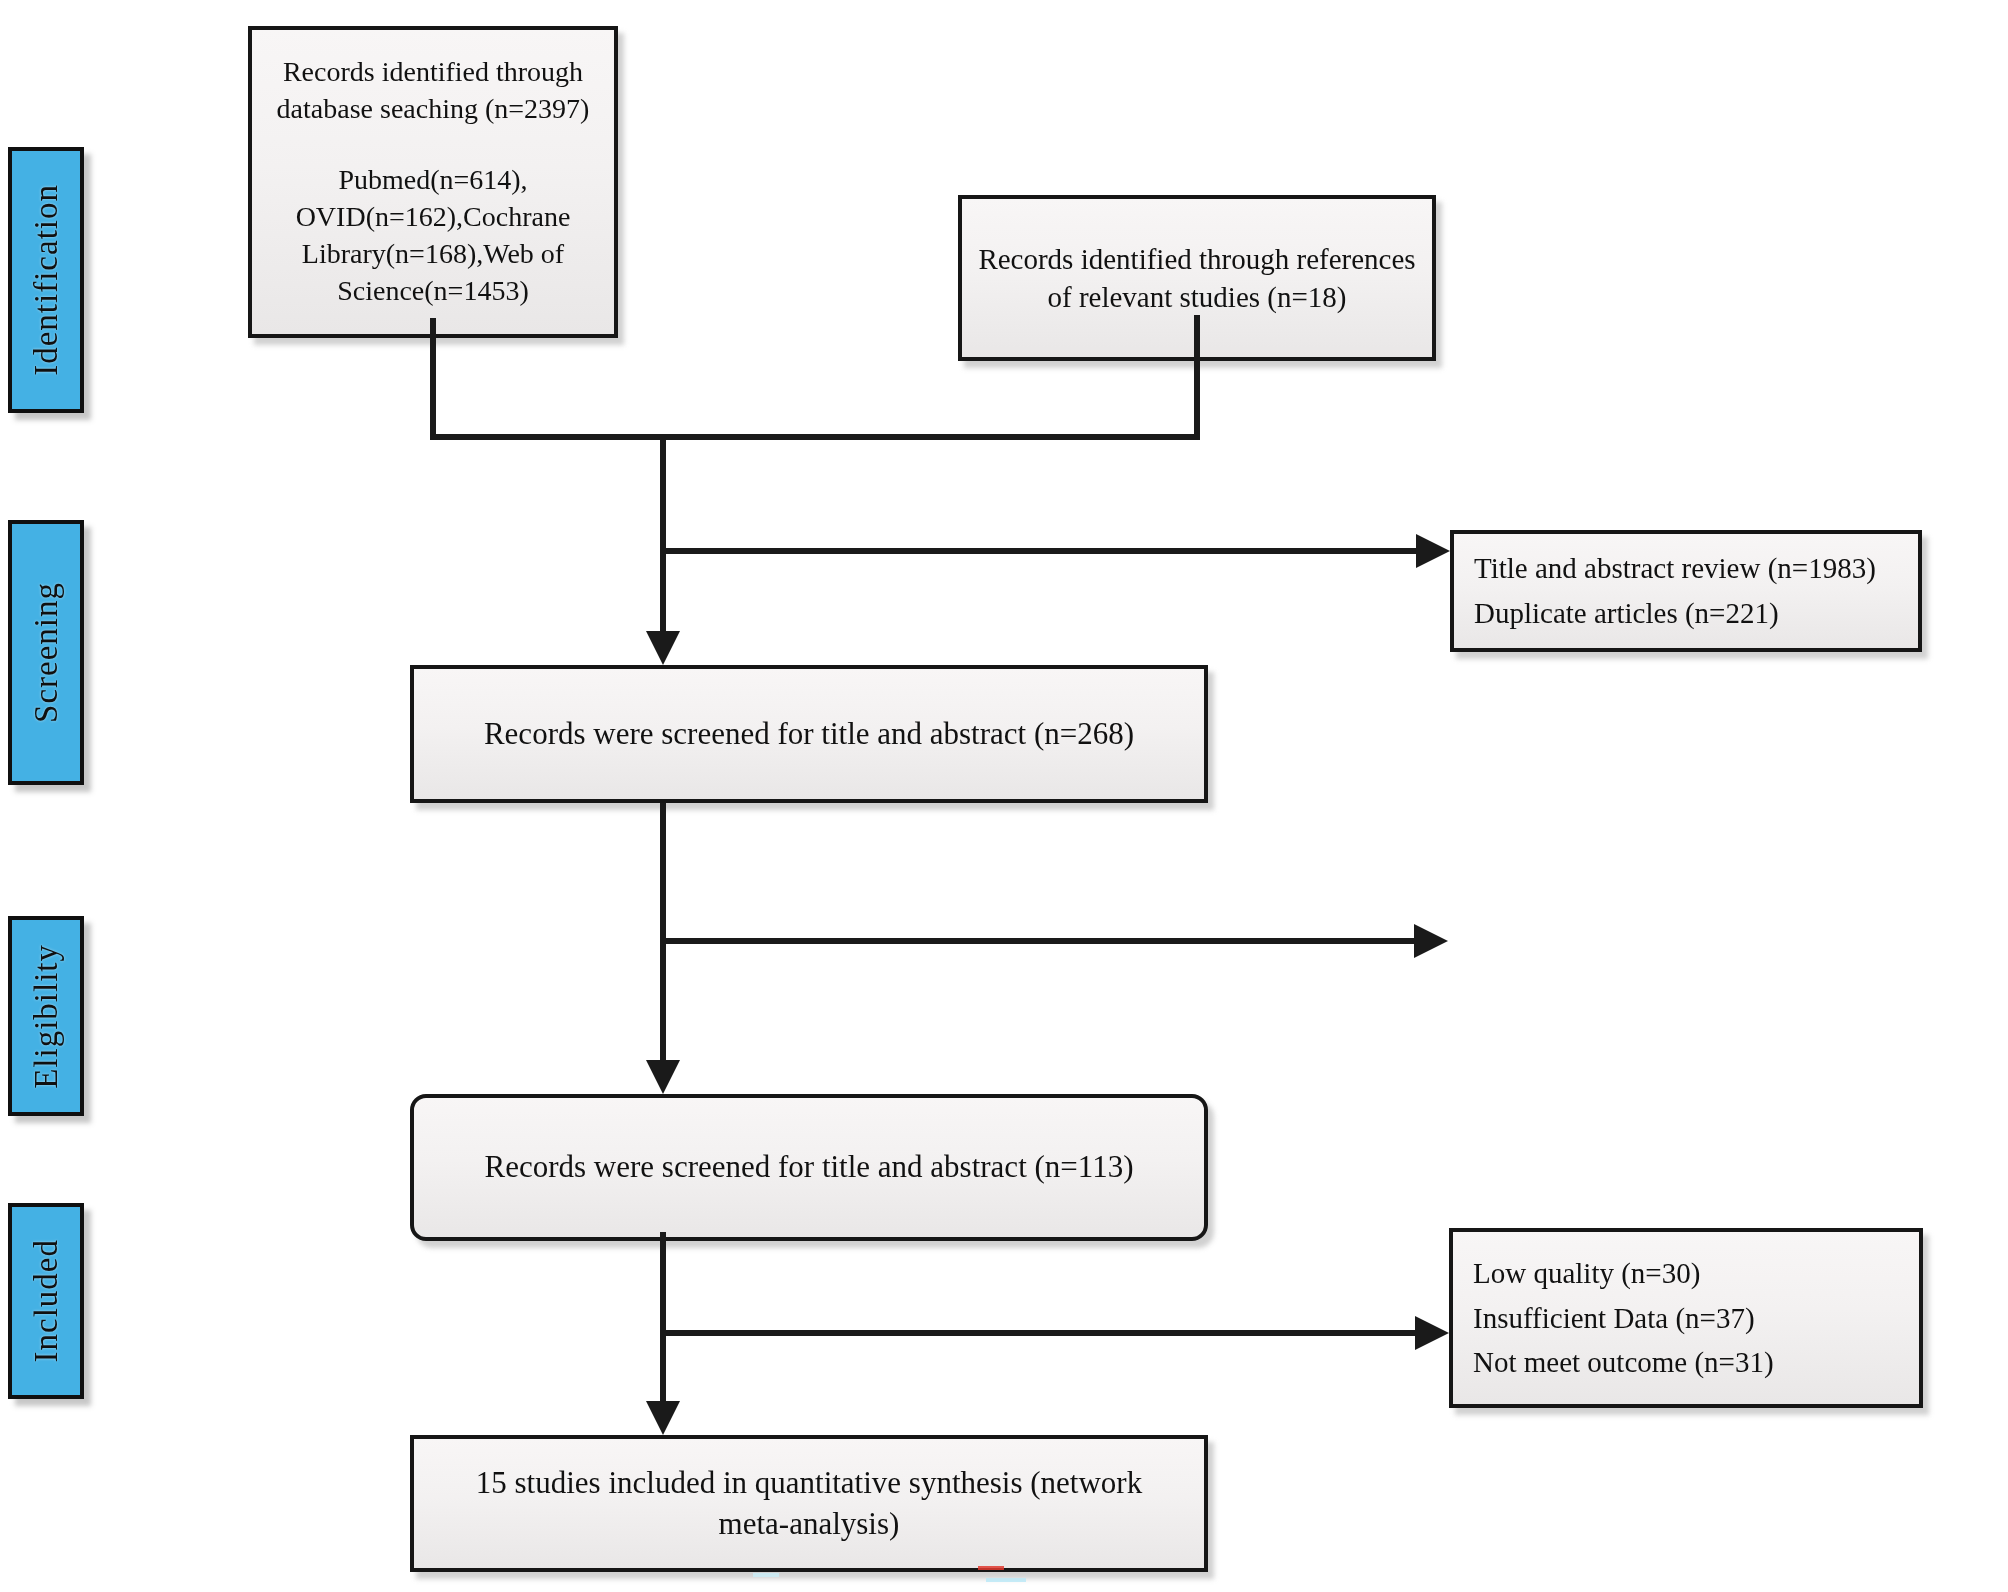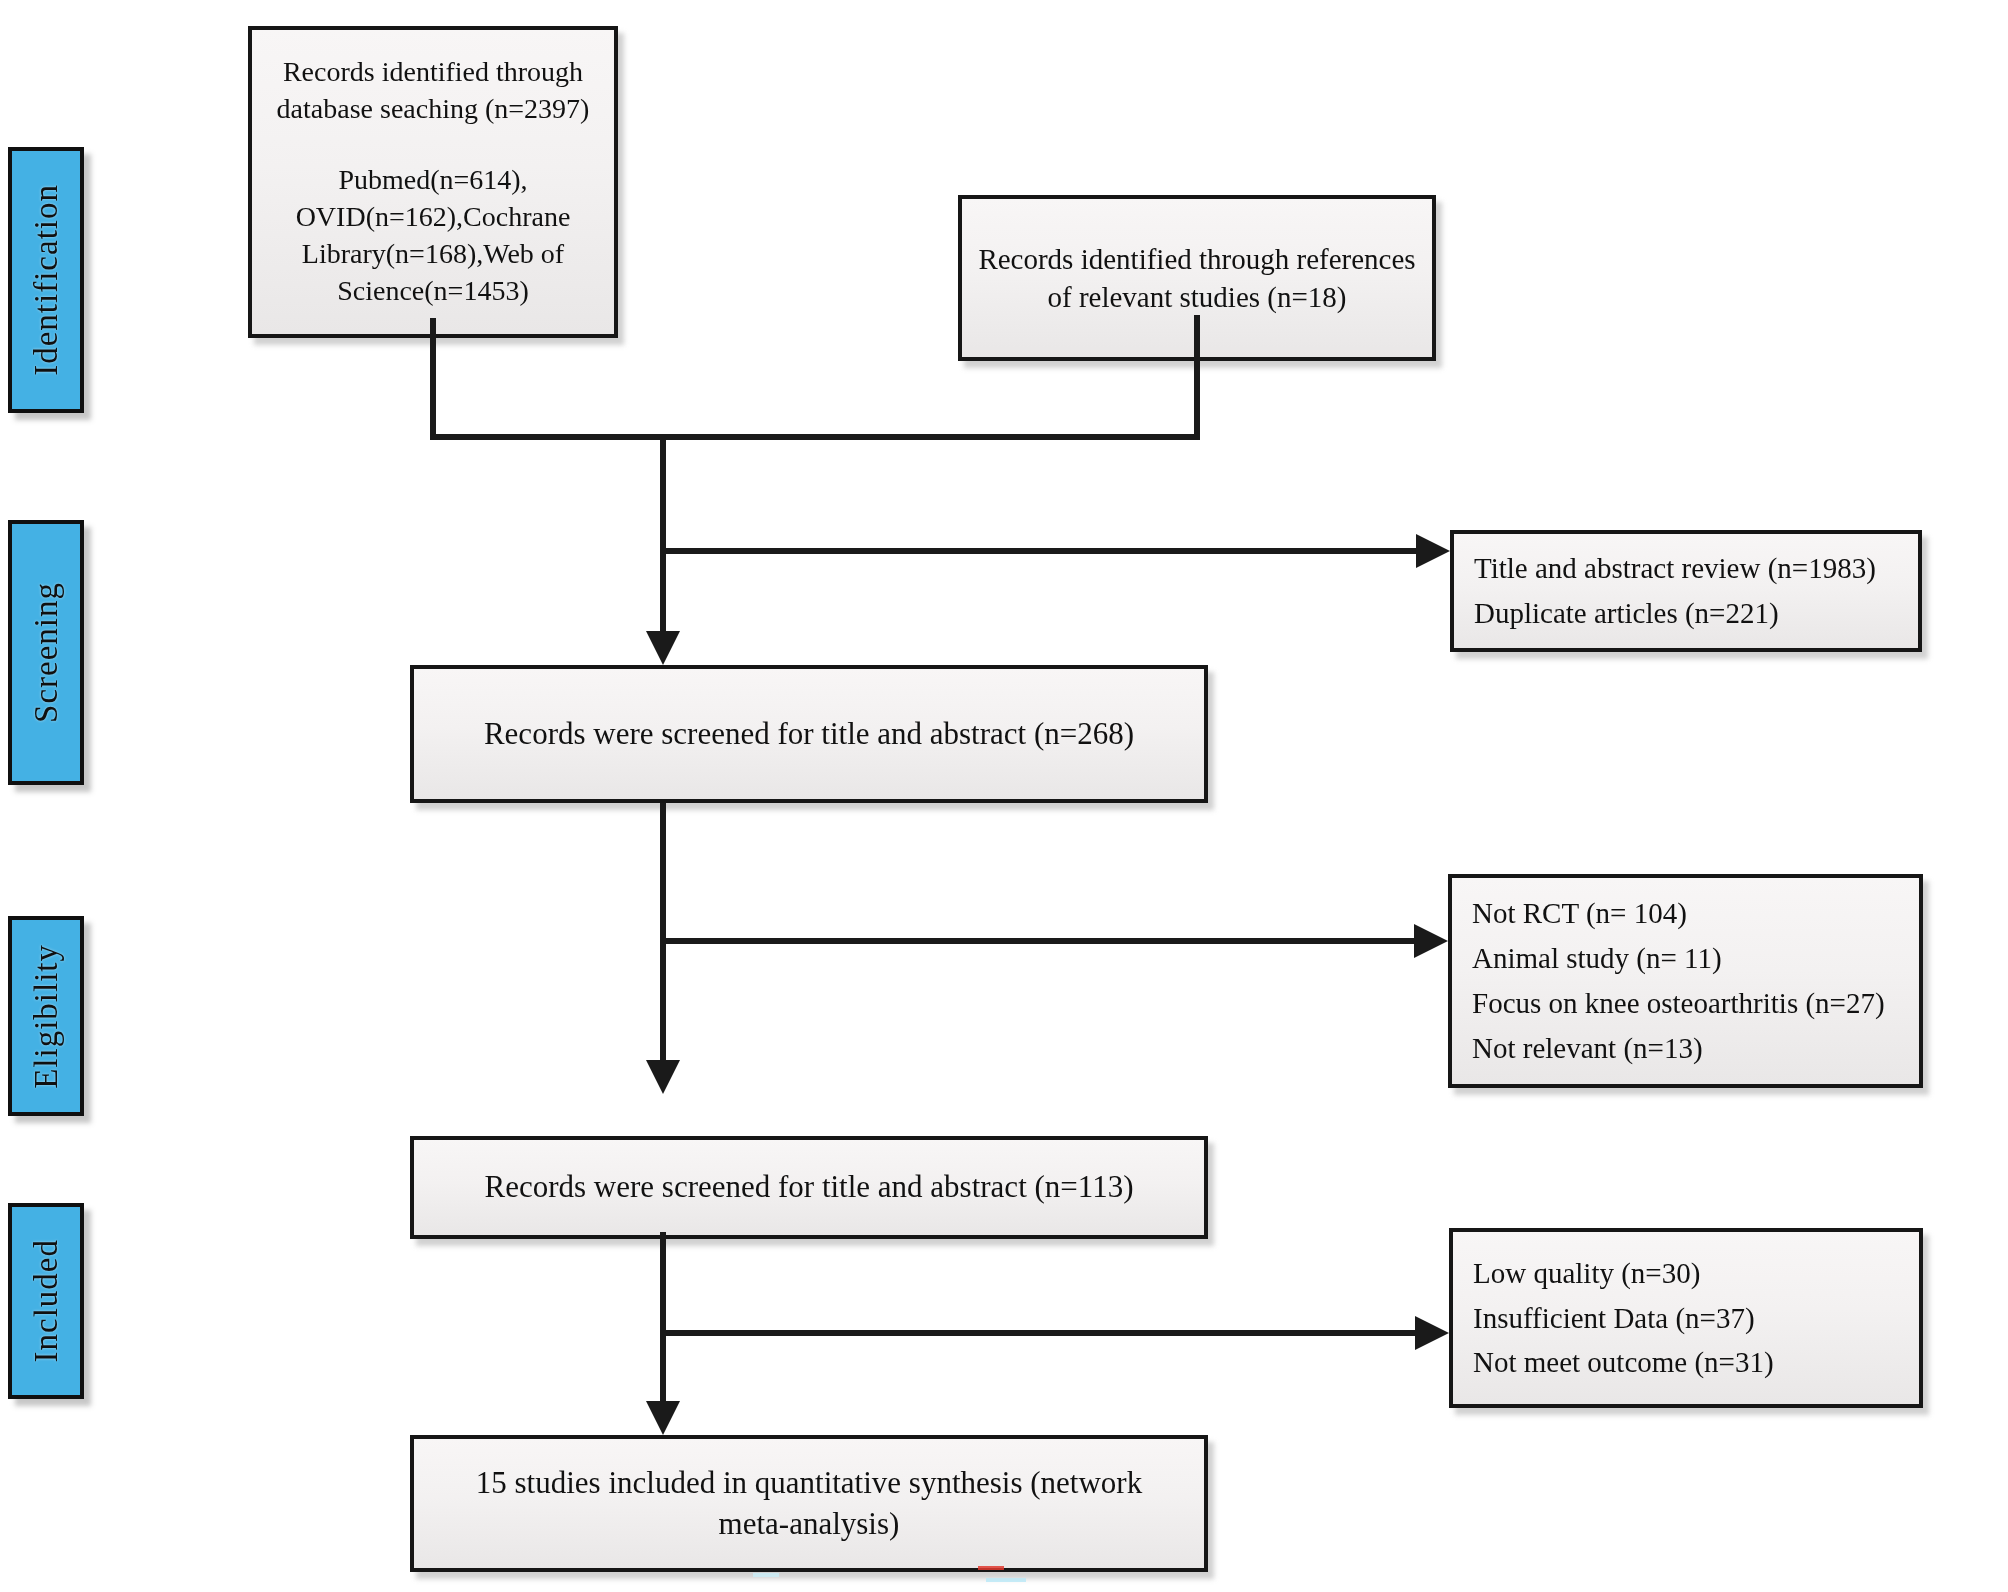--- a/index.html
+++ b/index.html
@@ -103,28 +103,22 @@
 
   <div class="fbox leftalign" style="left:1450px;top:490px;width:472px;height:122px;">
     <div>Title and abstract review (n=1983)</div>
     <div>Duplicate articles (n=221)</div>
   </div>
 
   <div class="fbox" style="left:410px;top:665px;width:798px;height:138px;">
     <div class="block">Records were screened for title and abstract (n=268)</div>
   </div>
 
-  <div class="fbox leftalign" style="left:1448px;top:834px;width:475px;height:214px;">
-    <div>Not RCT (n= 104)</div>
-    <div>Animal study (n= 11)</div>
-    <div>Focus on knee osteoarthritis (n=27)</div>
-    <div>Not relevant (n=13)</div>
-  </div>
 
-  <div class="fbox" style="left:410px;top:1136px;width:798px;height:103px;">
+  <div class="fbox" style="left:410px;top:1094px;width:798px;height:147px;border-radius:16px;">
     <div class="block">Records were screened for title and abstract (n=113)</div>
   </div>
 
   <div class="fbox leftalign" style="left:1449px;top:1188px;width:474px;height:180px;">
     <div>Low quality (n=30)</div>
     <div>Insufficient Data (n=37)</div>
     <div>Not meet outcome (n=31)</div>
   </div>
 
   <div class="fbox" id="box-included-final" style="left:410px;top:1435px;width:798px;height:137px;">

